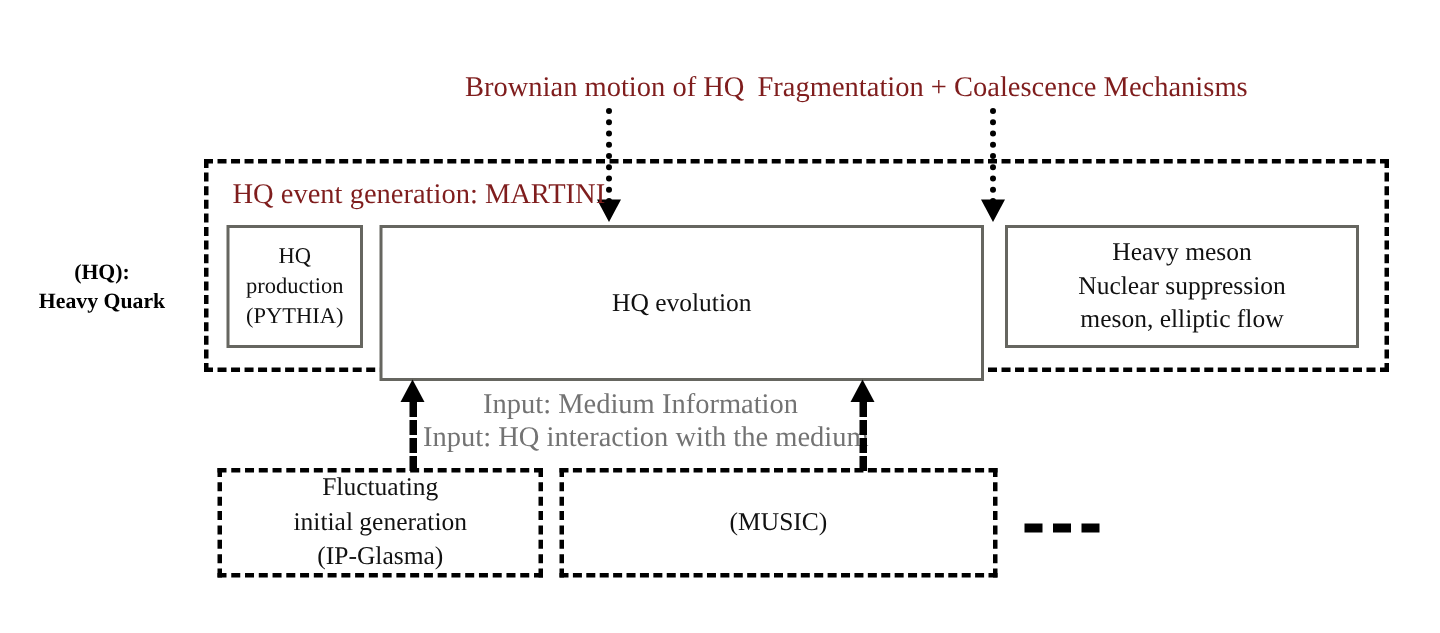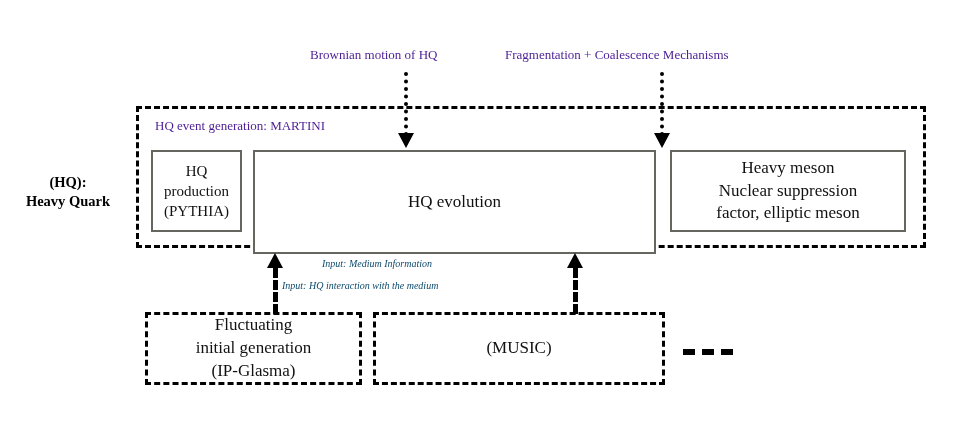--- a/index.html
+++ b/index.html
@@ -15,39 +15,38 @@
     position: relative;
     width: 960px;
     height: 422px;
     background: #ffffff;
     overflow: hidden;
   }
   .abs { position: absolute; }
 
   
   .plain-label {
-    font-size: 13px;
+    font-size: 19px;
     line-height: 1.28;
     white-space: nowrap;
-    color: #4c1d95;
+    color: #7f1d1d;
   }
   .row-label {
     font-weight: bold;
     font-size: 14.5px;
     line-height: 1.3;
     text-align: center;
     white-space: nowrap;
     color: #000000;
   }
   .italic-note {
-    font-style: italic;
-    font-size: 10px;
+    font-size: 19px;
     line-height: 1.32;
     white-space: nowrap;
-    color: #0c4a6e;
+    color: #737373;
   }
   .box-text {
     font-size: 17px;
     line-height: 1.34;
     text-align: center;
     color: #111111;
   }
   .small-box-text {
     font-size: 15px;
     line-height: 1.35;
@@ -141,21 +140,21 @@
   <div class="abs solid-box" style="left:253px; top:150px; width:403px; height:104px;">
     <div class="box-text">
       <div>HQ evolution</div>
     </div>
   </div>
 
   <div class="abs solid-box" style="left:670px; top:150px; width:236px; height:82px;">
     <div class="box-text">
       <div>Heavy meson</div>
       <div>Nuclear suppression</div>
-      <div>factor, elliptic meson</div>
+      <div>meson, elliptic flow</div>
     </div>
   </div>
 
   <div class="abs italic-note" style="left:322px; top:257px;">Input: Medium Information</div>
 
   <div class="abs italic-note" style="left:282px; top:279px;">Input: HQ interaction with the medium</div>
 
   <div class="abs v-dashed-thick" style="left:273px; top:268px; height:46px;"></div>
   <div class="abs arrowhead-up" style="left:267px; top:253px;"></div>
 

